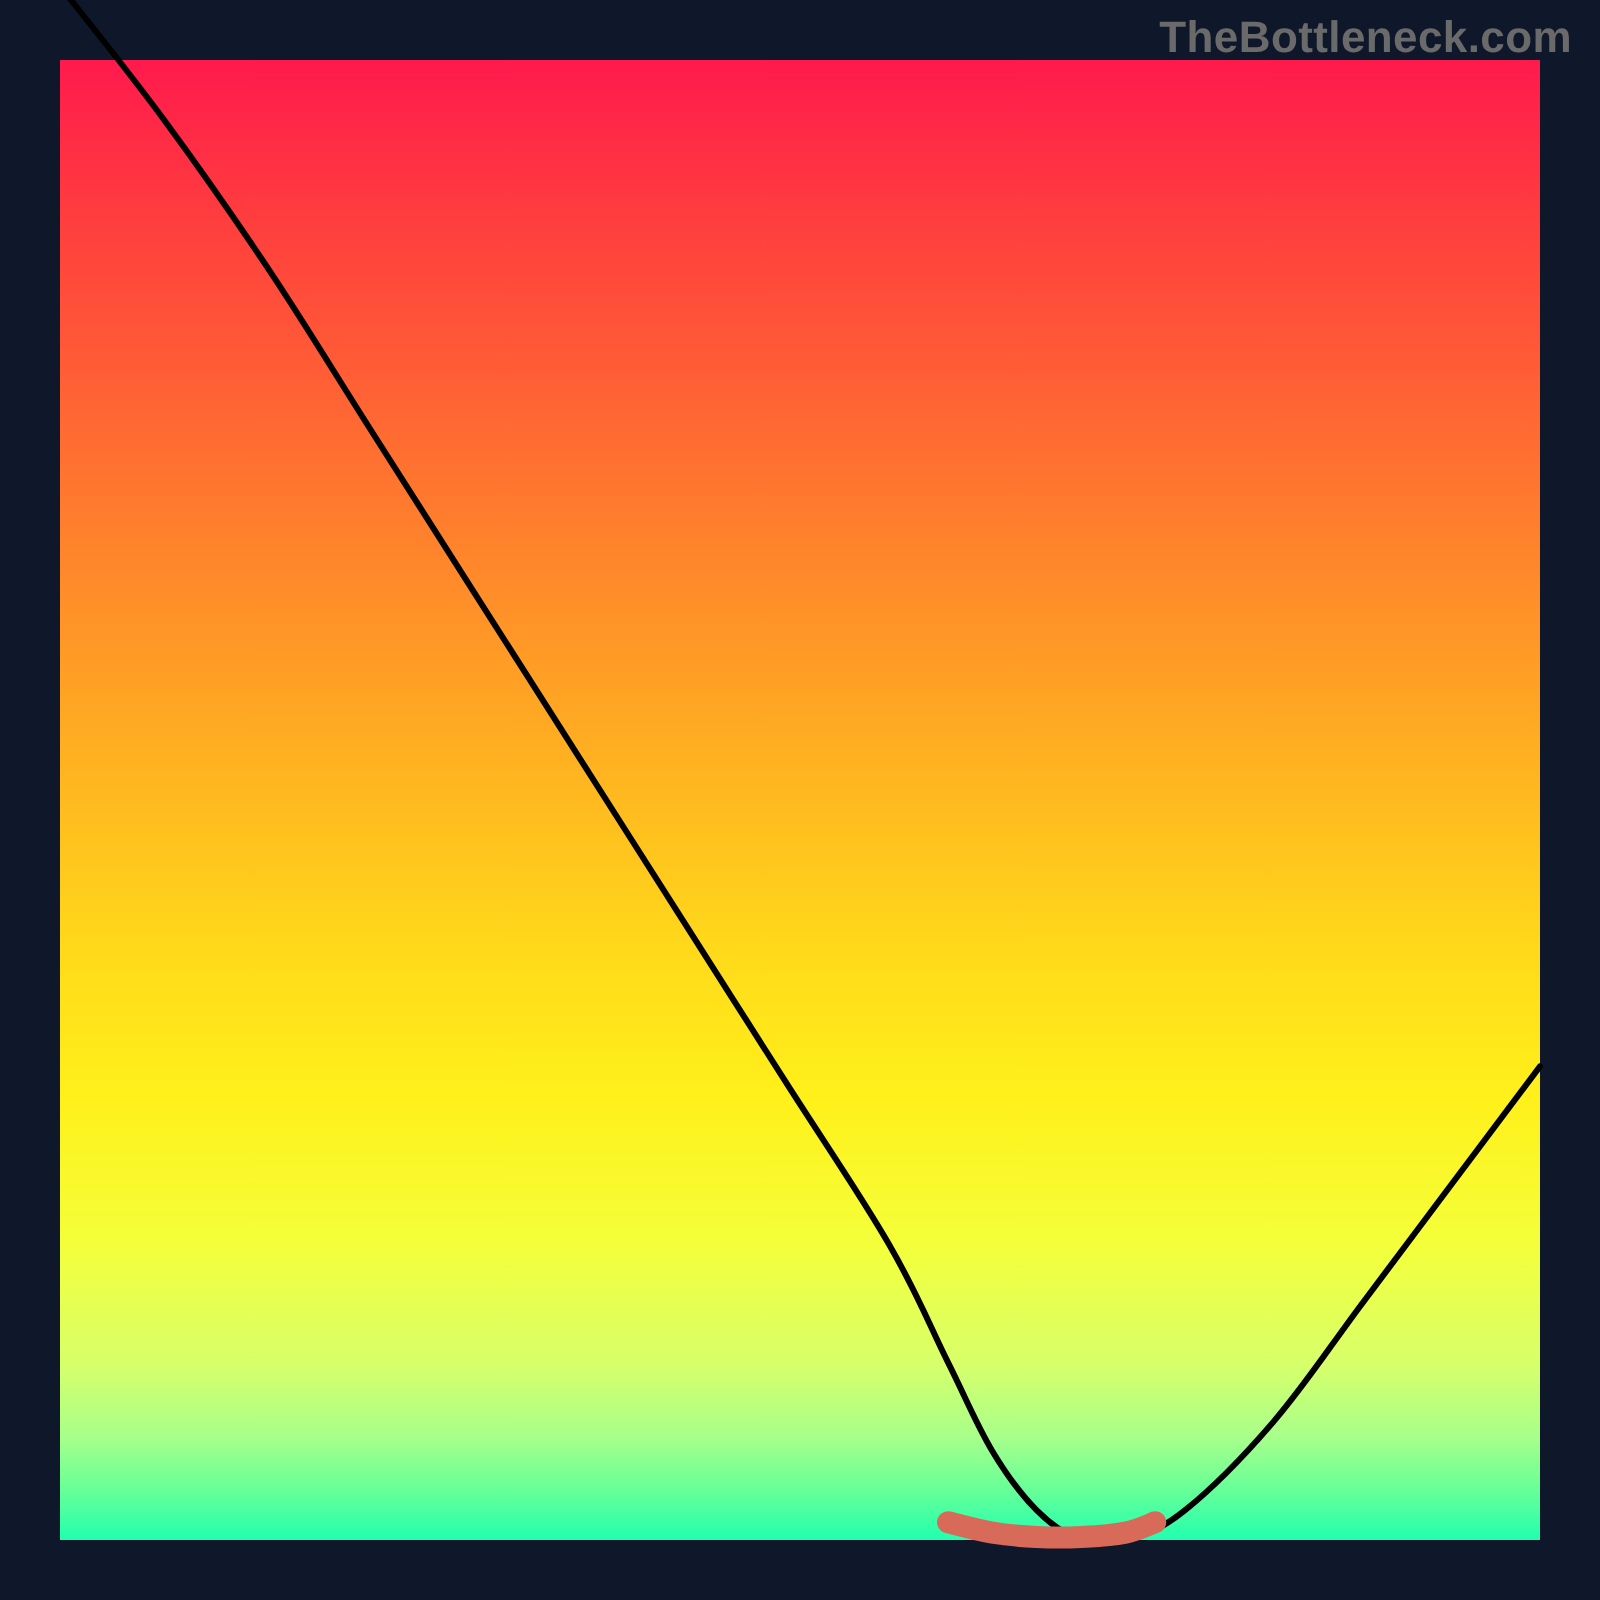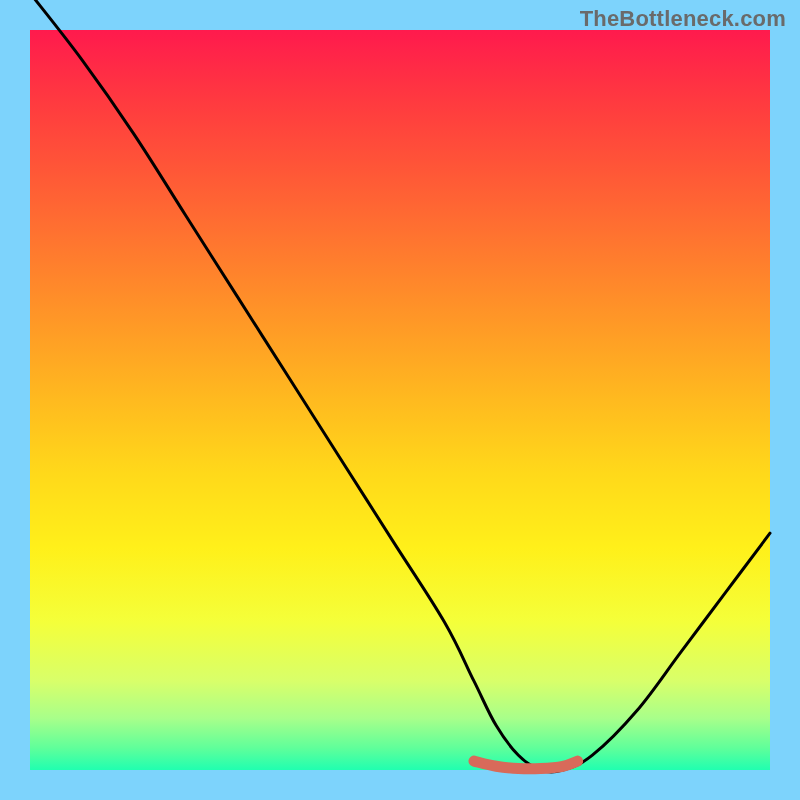--- a/index.html
+++ b/index.html
@@ -9,21 +9,21 @@
     height: 800px;
     background: #000;
     overflow: hidden;
   }
   .frame {
     position: absolute;
     left: 0;
     top: 0;
     width: 800px;
     height: 800px;
-    background: #7dd3fc;
+    background: #0f172a;
   }
   .plot {
     position: absolute;
     left: 30px;
     top: 30px;
     width: 740px;
     height: 740px;
     background: linear-gradient(to bottom,
       #ff1a4d 0%,
       #ff3b3f 10%,

